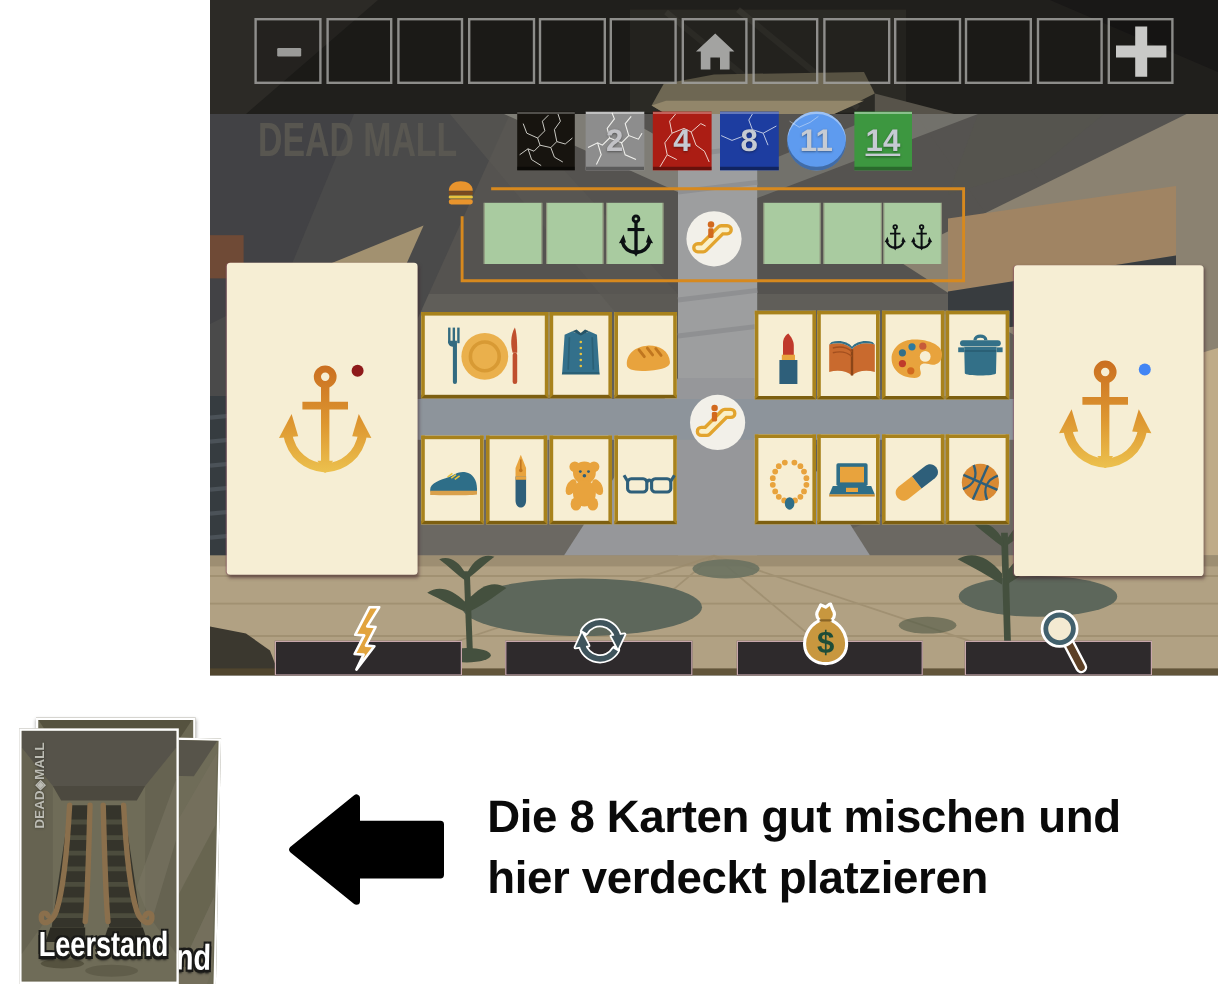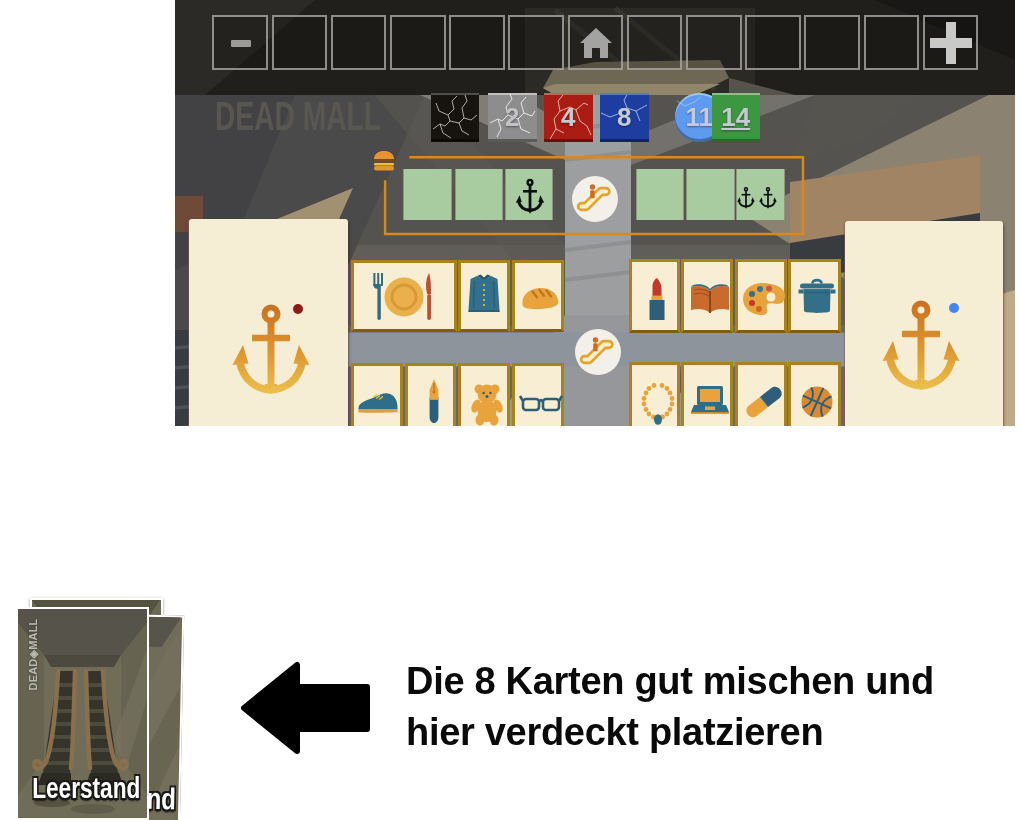--- a/index.html
+++ b/index.html
@@ -1,16 +1,16 @@
 <!DOCTYPE html>
 <html><head>
 <meta charset="utf-8">
 <style>
 html,body{margin:0;padding:0;width:1020px;height:820px;background:#ffffff;font-family:"Liberation Sans",sans-serif;overflow:hidden;}
-#game{position:absolute;left:175px;top:0;width:840px;height:426px;overflow:hidden;background:#6f6c66;}
+#game{position:absolute;left:175px;top:0;width:840px;height:563px;overflow:hidden;background:#6f6c66;}
 .sq{position:absolute;top:14.8px;width:55.5px;height:55.6px;border:2px solid rgba(170,170,167,0.8);box-sizing:border-box;background:rgba(10,10,8,0.22);}
 .tile{position:absolute;top:93px;width:48.5px;height:48.5px;box-sizing:border-box;color:#c6cbd3;font-weight:bold;font-size:26px;text-align:center;line-height:48px;text-shadow:0 1px 2px rgba(0,0,0,0.4);}
 .gcard{position:absolute;top:168.7px;width:48.5px;height:51.6px;background:#a9cba0;border-left:1px solid rgba(110,85,85,0.45);border-right:1px solid rgba(110,85,85,0.45);box-sizing:border-box;}
 .scard{position:absolute;background:#f7eed3;border:3px solid #a8821c;border-bottom-color:#7d5f10;box-sizing:border-box;}
 .bigcard{position:absolute;background:#f6eed4;border-radius:3px;box-shadow:1px 2px 3px rgba(60,30,40,0.55), -1px 0 0 rgba(150,90,110,0.5);}
 .btn{position:absolute;top:534px;height:28.5px;background:#2e2a2c;border:1.5px solid rgba(226,188,194,0.85);box-sizing:border-box;}
 .circ{position:absolute;width:46px;height:46px;border-radius:50%;background:#f2f0e9;}
 </style>
 </head>
 <body>
@@ -208,21 +208,21 @@
 
 <div class="tile" style="left:425px;background:#1d3da0;box-shadow:inset 0 2px 0 rgba(255,255,255,0.3), inset 0 -3px 0 rgba(0,0,0,0.4);">
 <svg width="48" height="48" viewBox="0 0 48 48" style="position:absolute;left:0;top:0;">
         <g stroke="#e2e8f2" stroke-width="0.8" fill="none" opacity="0.85">
           <path d="M1 20 L10 24 L18 21 L27 15 L36 18 L47 12"></path>
           <path d="M27 15 L24 7 L27 2"></path>
           <path d="M36 18 L40 28"></path>
         </g>
       </svg><span style="position:relative;">8</span></div>
 
-<div class="tile" style="left:500px;background:#5e9bef;box-shadow:inset 0 2px 0 rgba(255,255,255,0.4), inset 0 -3px 0 rgba(0,0,0,0.3);border-radius:24px;">
+<div class="tile" style="left:481px;background:#5e9bef;box-shadow:inset 0 2px 0 rgba(255,255,255,0.4), inset 0 -3px 0 rgba(0,0,0,0.3);border-radius:24px;">
 <svg width="48" height="48" viewBox="0 0 48 48" style="position:absolute;left:0;top:0;">
         <g stroke="#eef2f8" stroke-width="0.7" fill="none" opacity="0.55">
           <path d="M2 8 L10 13 L19 9 L26 4"></path>
         </g>
       </svg><span style="position:relative;">11</span></div>
 
 <div class="tile" style="left:536.5px;background:#3d9740;box-shadow:inset 0 2px 0 rgba(255,255,255,0.4), inset 0 -3px 0 rgba(0,0,0,0.3);"><span style="position:relative;text-decoration:underline;">14</span></div>
 
 <svg width="425" height="82" viewBox="0 0 425 82" style="position:absolute;left:207.5px;top:154.5px;">
       <path d="M26.3 2.3 H 420 V 79 H 2.1 V 25.2" fill="none" stroke="#d7891e" stroke-width="2.4"></path>

